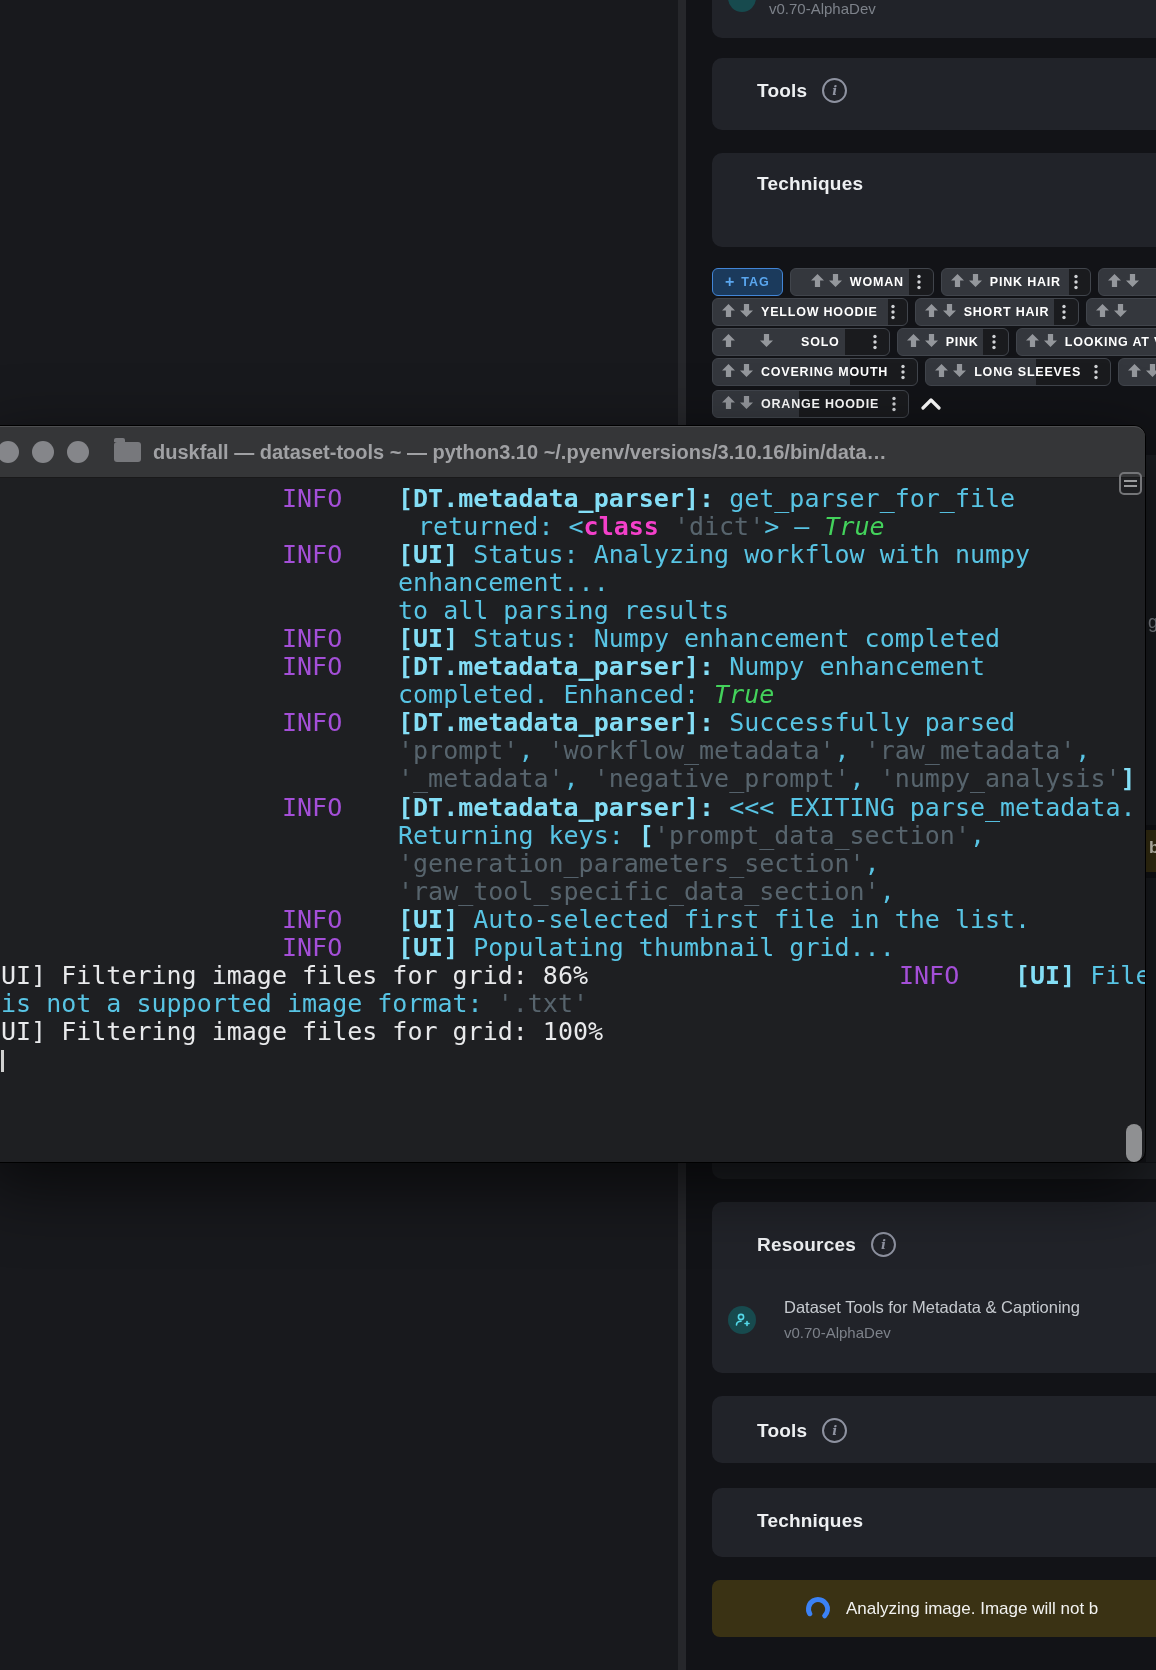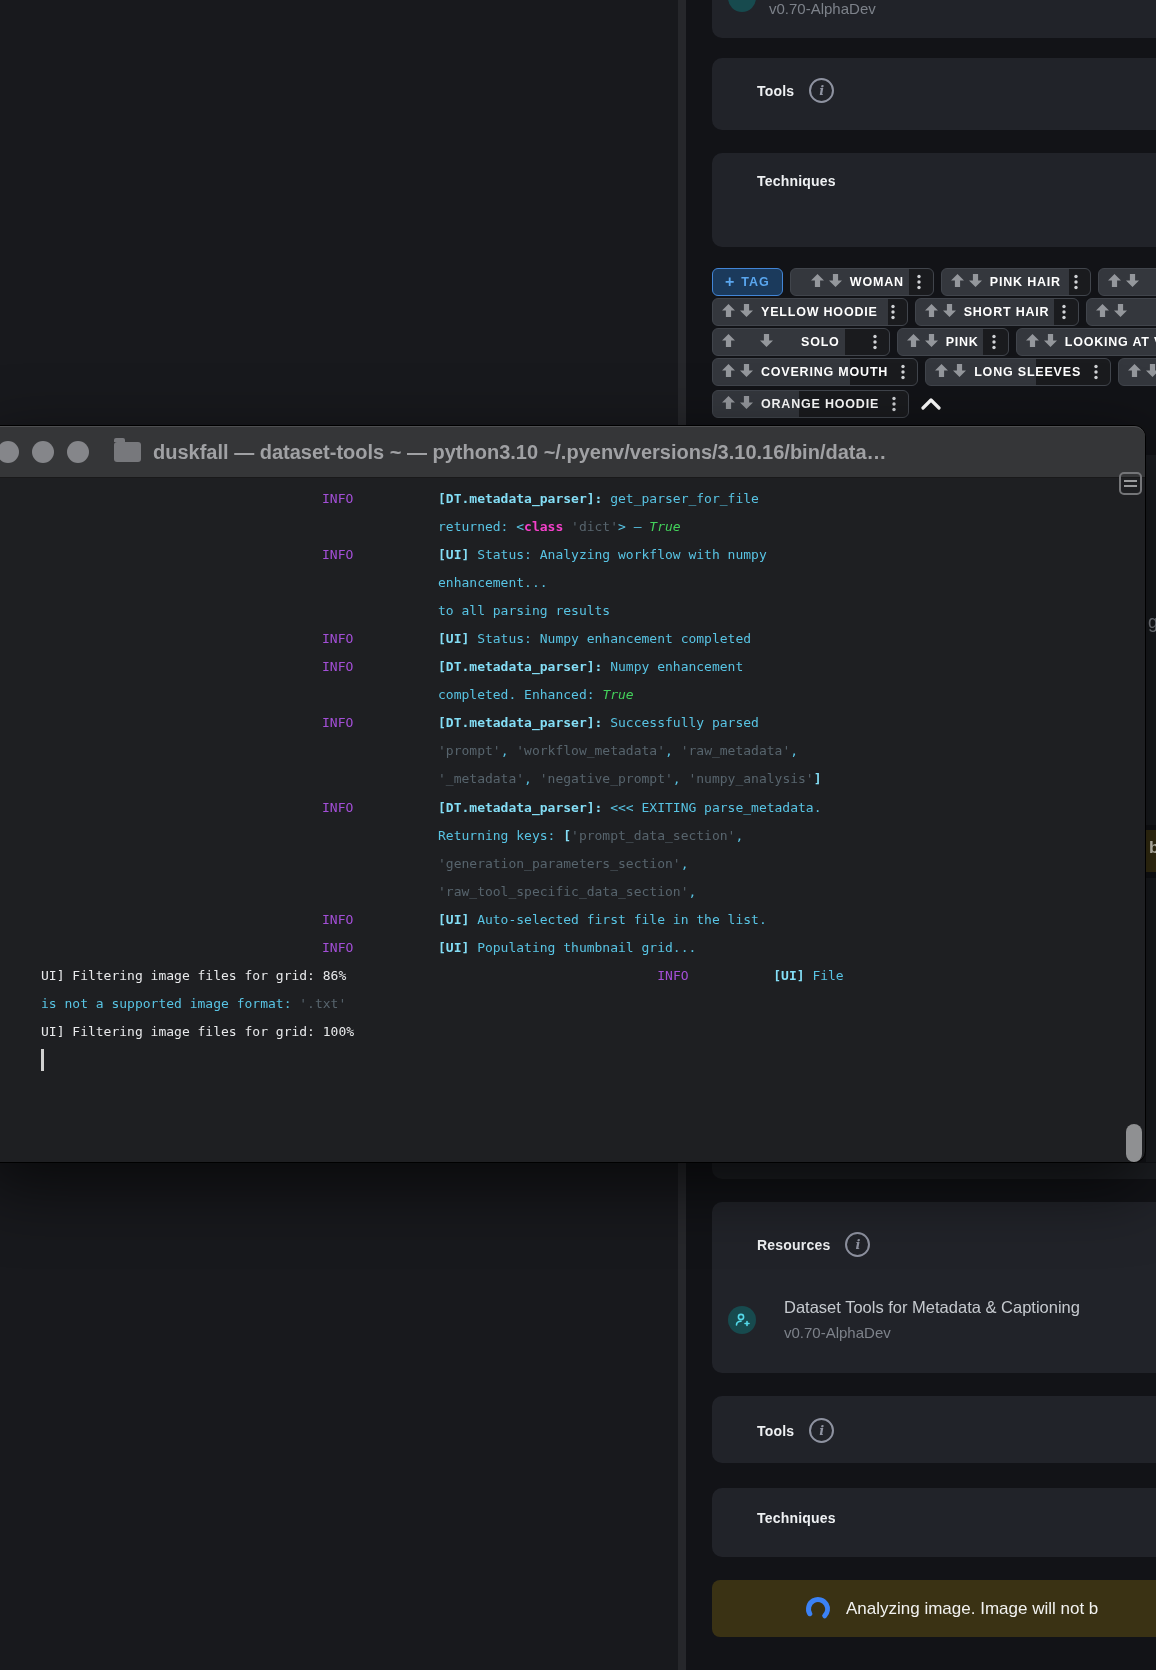--- a/index.html
+++ b/index.html
@@ -2,21 +2,21 @@
 <html><head>
 <meta charset="utf-8">
 <style>
   html,body{margin:0;padding:0;}
   body{width:1156px;height:1670px;position:relative;overflow:hidden;background:#18191d;
        font-family:"Liberation Sans",sans-serif;}
   
   .divider{position:absolute;left:678px;top:0;width:8px;height:1670px;background:#26272b;z-index:1;}
   .panel{position:absolute;left:686px;top:0;width:470px;height:1670px;background:#121317;z-index:2;}
   .card{position:absolute;left:26px;width:480px;background:#212329;border-radius:10px;}
-  .card-title{font-size:14px;font-weight:bold;color:#eef0f2;letter-spacing:.2px;}
+  .card-title{font-size:19px;font-weight:bold;color:#eef0f2;letter-spacing:.2px;}
   .title-row{display:flex;align-items:center;gap:15px;padding:20px 0 0 45px;}
   .info-icon{width:21px;height:21px;border:2px solid #8e92a0;border-radius:50%;color:#9094a2;
              font-size:13px;font-weight:bold;display:flex;align-items:center;justify-content:center;
              font-family:"DejaVu Serif",serif;font-style:italic;}
   .muted{color:#7d828a;font-size:15px;}
   
   #card-top{top:-60px;height:98px;border-radius:0 0 10px 10px;}
   #card-top .avatar{position:absolute;left:16px;top:44px;}
   #card-top .ver{position:absolute;left:57px;top:60px;}
   .avatar{width:28px;height:28px;border-radius:50%;background:#174a4e;display:flex;align-items:center;justify-content:center;}
@@ -66,21 +66,21 @@
         border-radius:12px;background:#1e1f22;box-shadow:0 22px 70px rgba(0,0,0,.65);
         border:1px solid #000;box-sizing:border-box;}
   #titlebar{position:absolute;left:0;top:0;right:0;height:52px;background:#353638;
             border-radius:11px 11px 0 0;border-top:1px solid #4e4f51;border-bottom:1px solid #19191a;
             box-sizing:border-box;display:flex;align-items:center;padding-left:12px;}
   .tl{width:22px;height:22px;border-radius:50%;background:#85868a;margin-right:13px;flex:none;}
   .proxy-folder{width:27px;height:20px;background:#77787c;border-radius:3px;position:relative;margin:0 12px 0 12px;flex:none;}
   .proxy-folder:before{content:"";position:absolute;top:-4px;left:0;width:11px;height:4px;background:#77787c;border-radius:2px 2px 0 0;}
   #titletext{color:#a0a1a4;font-size:20px;font-weight:bold;white-space:nowrap;overflow:hidden;}
   #term-content{position:absolute;left:16px;right:0;top:52px;bottom:0;overflow:hidden;
-                font-family:"DejaVu Sans Mono",monospace;font-size:13px;color:#58c4e4;padding-left:40px;}
+                font-family:"DejaVu Sans Mono",monospace;font-size:25px;color:#58c4e4;}
   #lines{padding-top:7px;}
   .tline{height:28.05px;line-height:28.05px;white-space:pre;}
   .info{color:#a44fd8;display:inline-block;width:116px;}
   .cy{color:#58c4e4;} .cb{color:#84def6;font-weight:bold;}
   .pk{color:#f440ca;font-weight:bold;} .dim{color:#57646d;}
   .gr{color:#43d25b;font-style:italic;} .wh{color:#e8e9eb;}
   .sp{display:inline-block;}
   .cursor{display:inline-block;width:3px;height:22px;background:#d0d0d0;vertical-align:middle;}
   #split-btn{position:absolute;top:46px;right:3px;width:23px;height:23px;border:2px solid #747578;
              border-radius:5px;box-sizing:border-box;display:flex;flex-direction:column;justify-content:center;gap:3px;align-items:center;}
@@ -364,21 +364,21 @@
   <div id="titlebar">
     <span class="tl"></span>
     <span class="tl"></span>
     <span class="tl"></span>
     <span class="proxy-folder"></span>
     <span id="titletext">duskfall — dataset-tools ~ — python3.10 ~/.pyenv/versions/3.10.16/bin/data…</span>
   </div>
   <div id="term-content">
     <div id="lines">
         <div class="tline" style="padding-left: 281px;"><span class="info">INFO</span><span class="cb">[DT.metadata_parser]: </span><span class="cy">get_parser_for_file</span></div>
-        <div class="tline" style="padding-left: 397px;"><span class="cy">returned: &lt;</span><span class="pk">class</span><span class="dim"> 'dict'</span><span class="cy">&gt; – </span><span class="gr">True</span></div>
+        <div class="tline" style="padding-left: 397px; margin-left: 20px;"><span class="cy">returned: &lt;</span><span class="pk">class</span><span class="dim"> 'dict'</span><span class="cy">&gt; – </span><span class="gr">True</span></div>
         <div class="tline" style="padding-left: 281px;"><span class="info">INFO</span><span class="cb">[UI] </span><span class="cy">Status: Analyzing workflow with numpy</span></div>
         <div class="tline" style="padding-left: 397px;"><span class="cy">enhancement...</span></div>
         <div class="tline" style="padding-left: 397px;"><span class="cy">to all parsing results</span></div>
         <div class="tline" style="padding-left: 281px;"><span class="info">INFO</span><span class="cb">[UI] </span><span class="cy">Status: Numpy enhancement completed</span></div>
         <div class="tline" style="padding-left: 281px;"><span class="info">INFO</span><span class="cb">[DT.metadata_parser]: </span><span class="cy">Numpy enhancement</span></div>
         <div class="tline" style="padding-left: 397px;"><span class="cy">completed. Enhanced: </span><span class="gr">True</span></div>
         <div class="tline" style="padding-left: 281px;"><span class="info">INFO</span><span class="cb">[DT.metadata_parser]: </span><span class="cy">Successfully parsed</span></div>
         <div class="tline" style="padding-left: 397px;"><span class="dim">'prompt'</span><span class="cy">, </span><span class="dim">'workflow_metadata'</span><span class="cy">, </span><span class="dim">'raw_metadata'</span><span class="cy">,</span></div>
         <div class="tline" style="padding-left: 397px;"><span class="dim">'_metadata'</span><span class="cy">, </span><span class="dim">'negative_prompt'</span><span class="cy">, </span><span class="dim">'numpy_analysis'</span><span class="cb">]</span></div>
         <div class="tline" style="padding-left: 281px;"><span class="info">INFO</span><span class="cb">[DT.metadata_parser]: </span><span class="cy">&lt;&lt;&lt; EXITING parse_metadata.</span></div>

